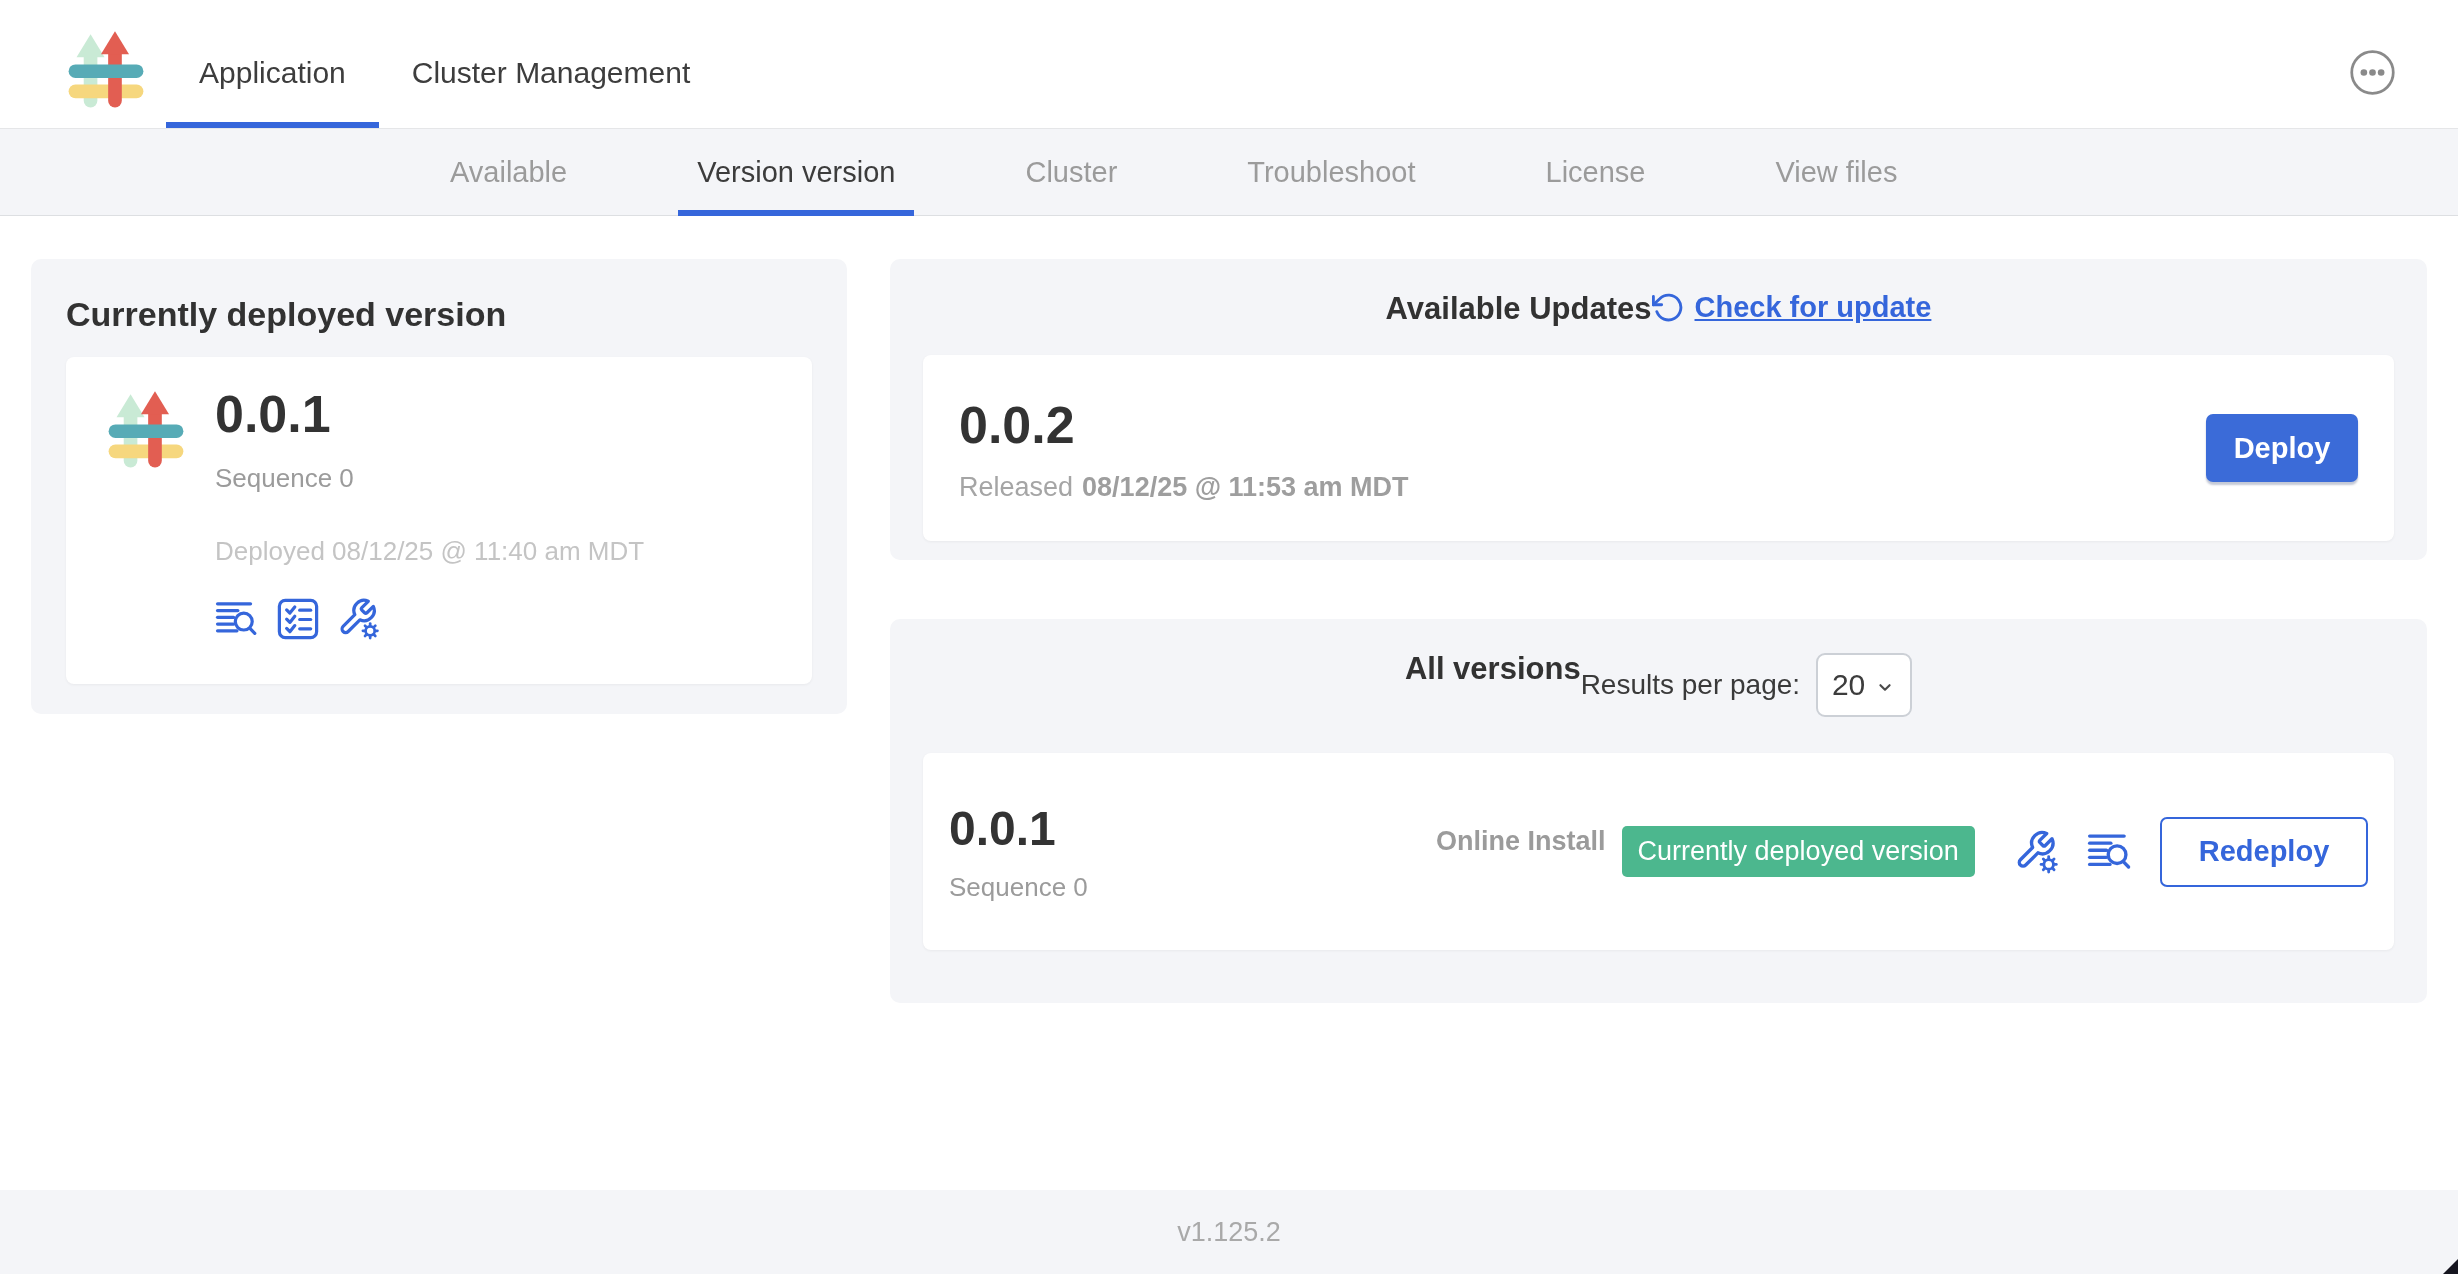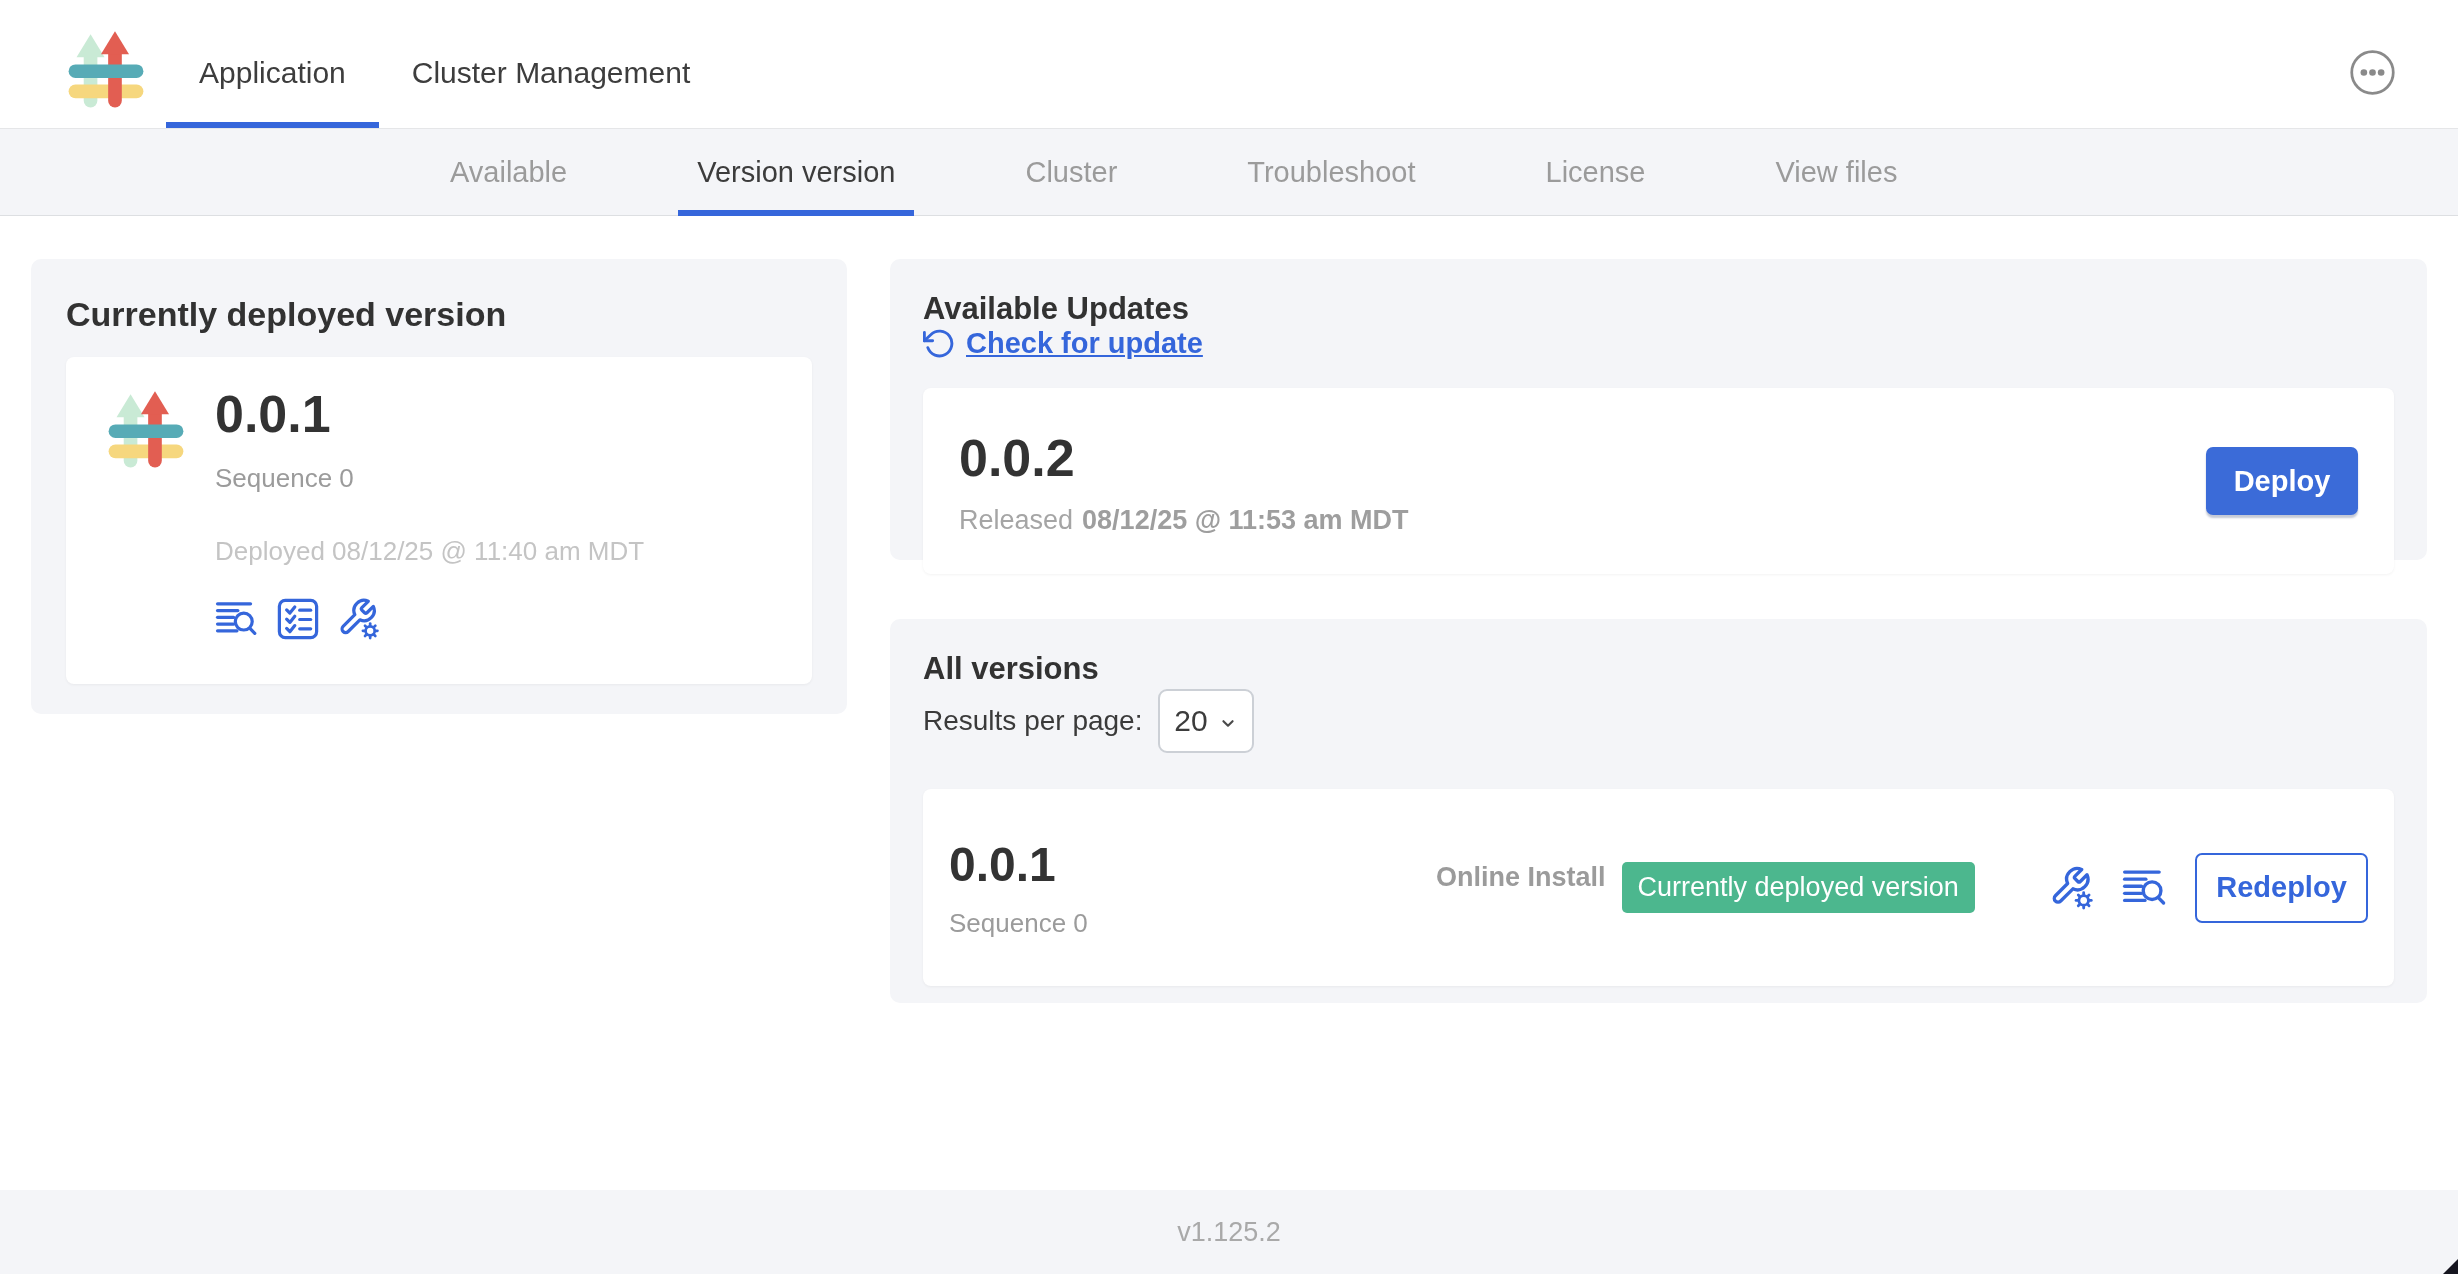--- a/index.html
+++ b/index.html
@@ -68,21 +68,21 @@
   .deployed-inner{margin-top:23px;height:327px;padding:25px 34px;display:flex;}
   .deployed-logo{width:92px;height:98px;flex:none;margin-top:2px;}
   .deployed-info{margin-left:23px;display:flex;flex-direction:column;}
   .version-xl{font-size:52px;font-weight:bold;color:#333;line-height:1.25;}
   .sequence{font-size:26px;color:var(--muted);margin-top:16px;}
   .deployed-date{font-size:26px;color:var(--faint);margin-top:42px;}
   .icon-row{display:flex;align-items:center;gap:17px;margin-top:30px;color:var(--accent);}
   .icon-44{width:44px;height:44px;cursor:pointer;}
   .icon-46{width:46px;height:46px;cursor:pointer;}
   
-  .card-head{display:flex;align-items:flex-start;justify-content:center;flex-direction:column;}
+  .card-head{display:flex;align-items:flex-start;justify-content:center;}
   .check-link{display:flex;align-items:center;gap:10px;color:var(--accent);cursor:pointer;}
   .check-link .txt{font-size:29px;text-decoration:underline;font-weight:bold;}
   .refresh-ic{width:33px;height:33px;}
   .updates-inner{margin-top:28px;height:186px;display:flex;align-items:center;padding:0 36px;}
   .released{font-size:27px;color:#a5a5a5;margin-top:14px;}
   .released b{color:#9e9e9e;margin-left:9px;}
   .deploy-btn{
     margin-left:auto;width:152px;height:68px;border:none;border-radius:7px;
     background:var(--accent-btn);color:#fff;font-size:29px;font-weight:bold;
     font-family:inherit;cursor:pointer;box-shadow:0 3px 2px rgba(20,40,90,0.25);
@@ -100,21 +100,21 @@
   .vr-left{width:487px;flex:none;}
   .version-lg{font-size:48px;font-weight:bold;color:#333;}
   .vr-mid{display:flex;flex-direction:row;gap:16px;}
   .install-type{font-size:27px;font-weight:bold;color:var(--muted);}
   .badge{
     align-self:flex-start;background:var(--green);color:#fff;
     font-size:27px;padding:10px 16px;border-radius:5px;
   }
   .vr-actions{margin-left:auto;display:flex;align-items:center;gap:27px;color:var(--accent);}
   .redeploy-btn{
-    width:173px;height:70px;background:#fff;border:2.5px solid var(--accent);border-radius:7px;
+    width:208px;height:70px;background:#fff;border:2.5px solid var(--accent);border-radius:7px;
     color:var(--accent);font-size:29px;font-weight:bold;font-family:inherit;cursor:pointer;
   }
   
   footer{
     height:84px;background:var(--card);flex:none;
     display:flex;align-items:center;justify-content:center;position:relative;
   }
   .footer-version{font-size:27px;color:#a9a9a9;}
   .corner-artifact{
     position:absolute;right:0;bottom:0;width:0;height:0;

